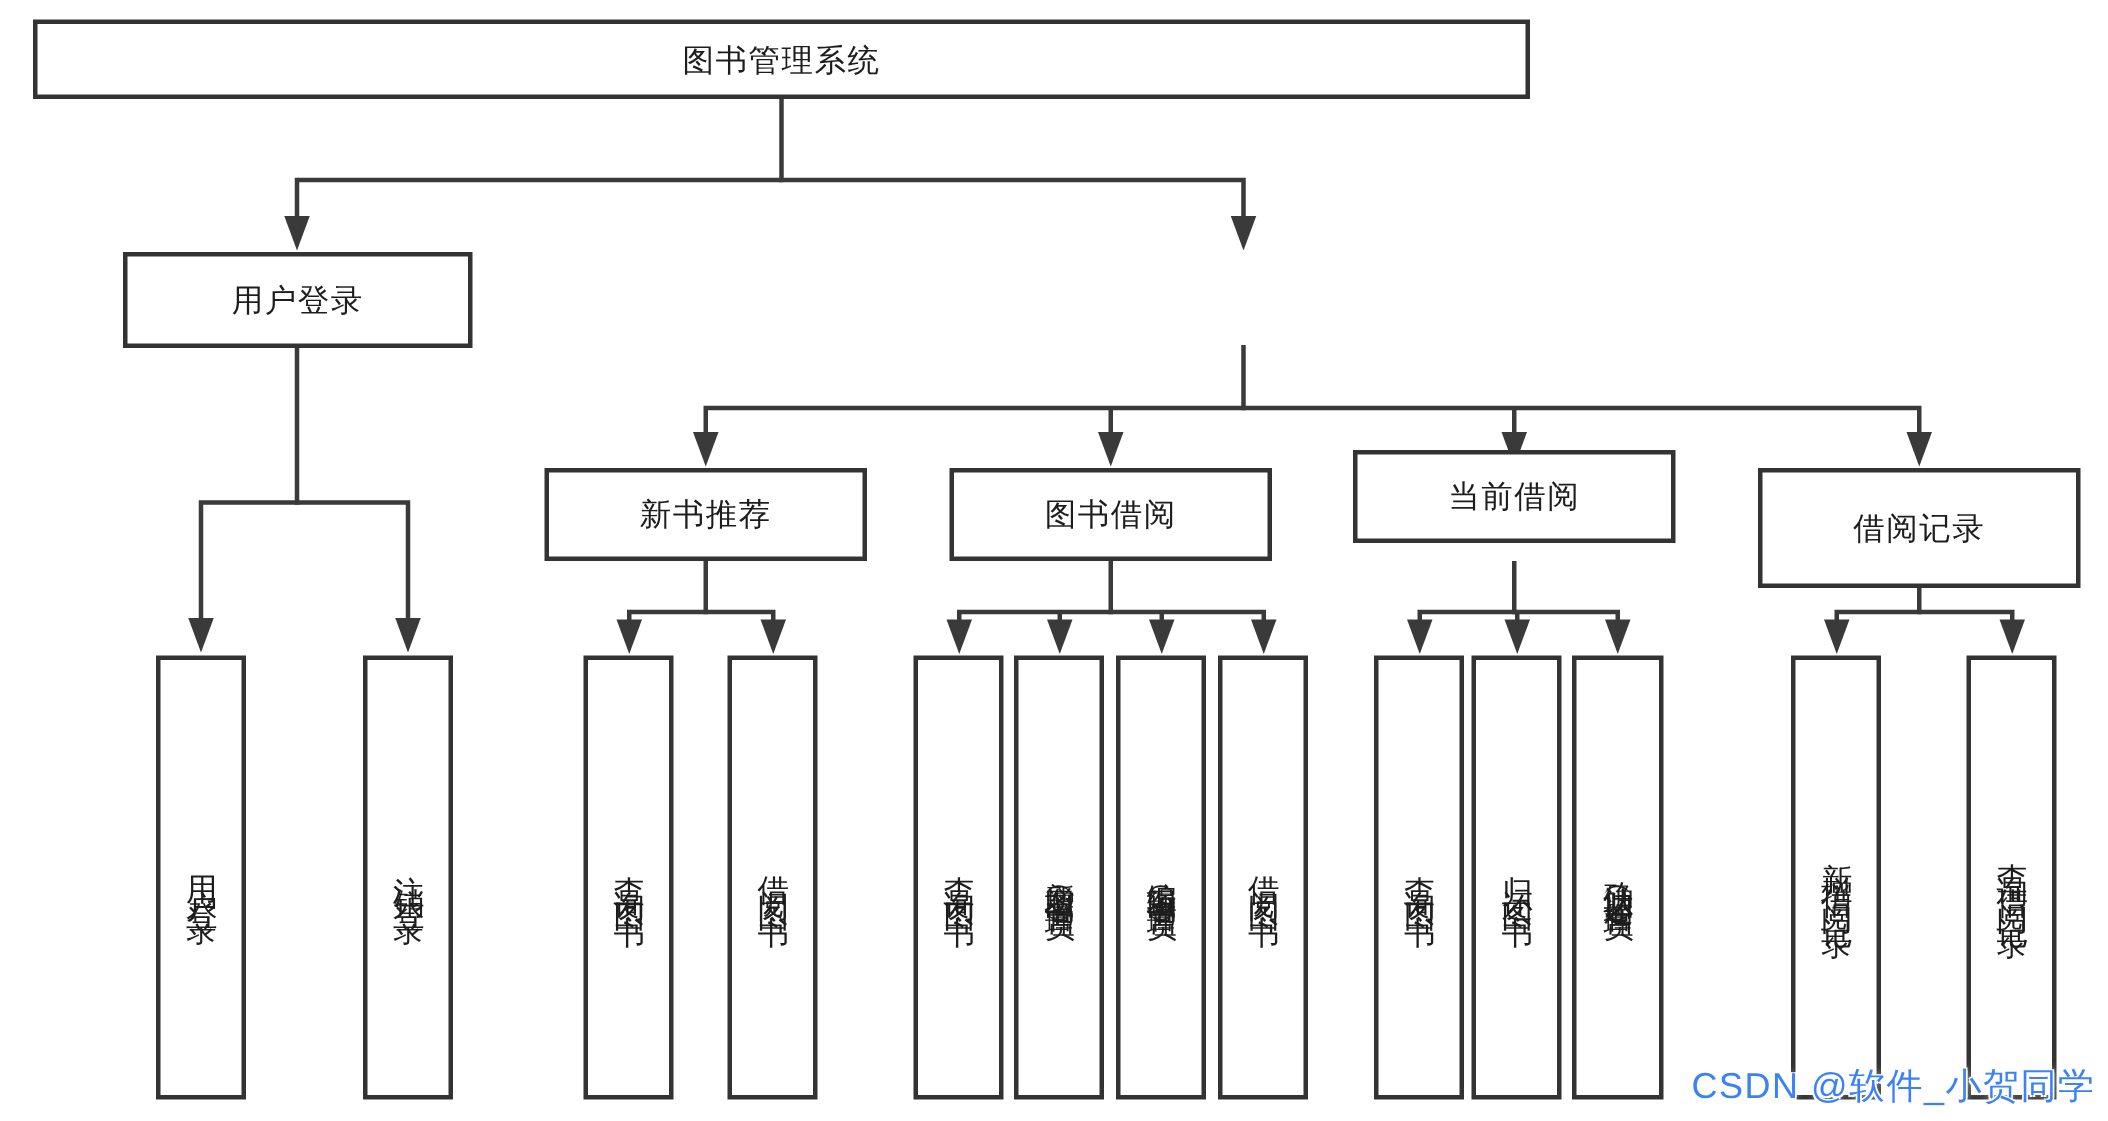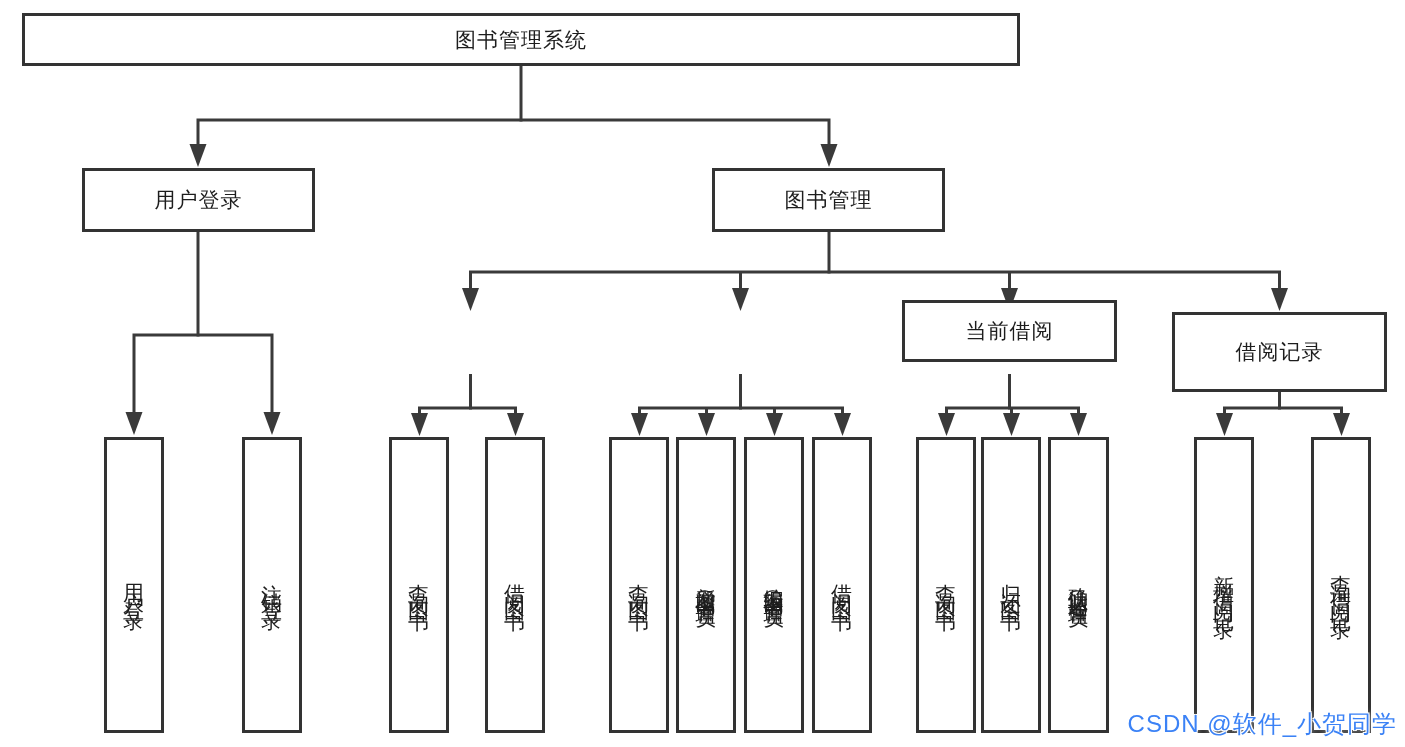--- a/index.html
+++ b/index.html
@@ -123,22 +123,23 @@
       <path d="M1070,413 L1087,413 L1078.5,436 Z"></path>
 
       <path d="M1216,413 L1233,413 L1224.5,436 Z"></path>
       <path d="M1333,413 L1350,413 L1341.5,436 Z"></path>
     </g>
   </svg>
 
   <div class="box h" style="left:22px; top:13px; width:998px; height:53px">图书管理系统</div>
 
   <div class="box h" style="left:82px; top:168px; width:233px; height:64px">用户登录</div>
-  <div class="box h" style="left:712px; top:168px; width:233px; height:64px">图书管理</div>
 
+  <div class="box h" style="left:363px; top:312px; width:215px; height:62px">新书推荐</div>
+  <div class="box h" style="left:633px; top:312px; width:215px; height:62px">图书借阅</div>
   <div class="box h" style="left:902px; top:300px; width:215px; height:62px">当前借阅</div>
   <div class="box h" style="left:1172px; top:312px; width:215px; height:80px">借阅记录</div>
 
   <div class="box v" style="left:104px; top:437px; width:60px; height:296px">用户登录</div>
   <div class="box v" style="left:242px; top:437px; width:60px; height:296px">注销登录</div>
 
   <div class="box v" style="left:389px; top:437px; width:60px; height:296px">查询图书</div>
   <div class="box v" style="left:485px; top:437px; width:60px; height:296px">借阅图书</div>
 
   <div class="box v" style="left:609px; top:437px; width:60px; height:296px">查询图书</div>

